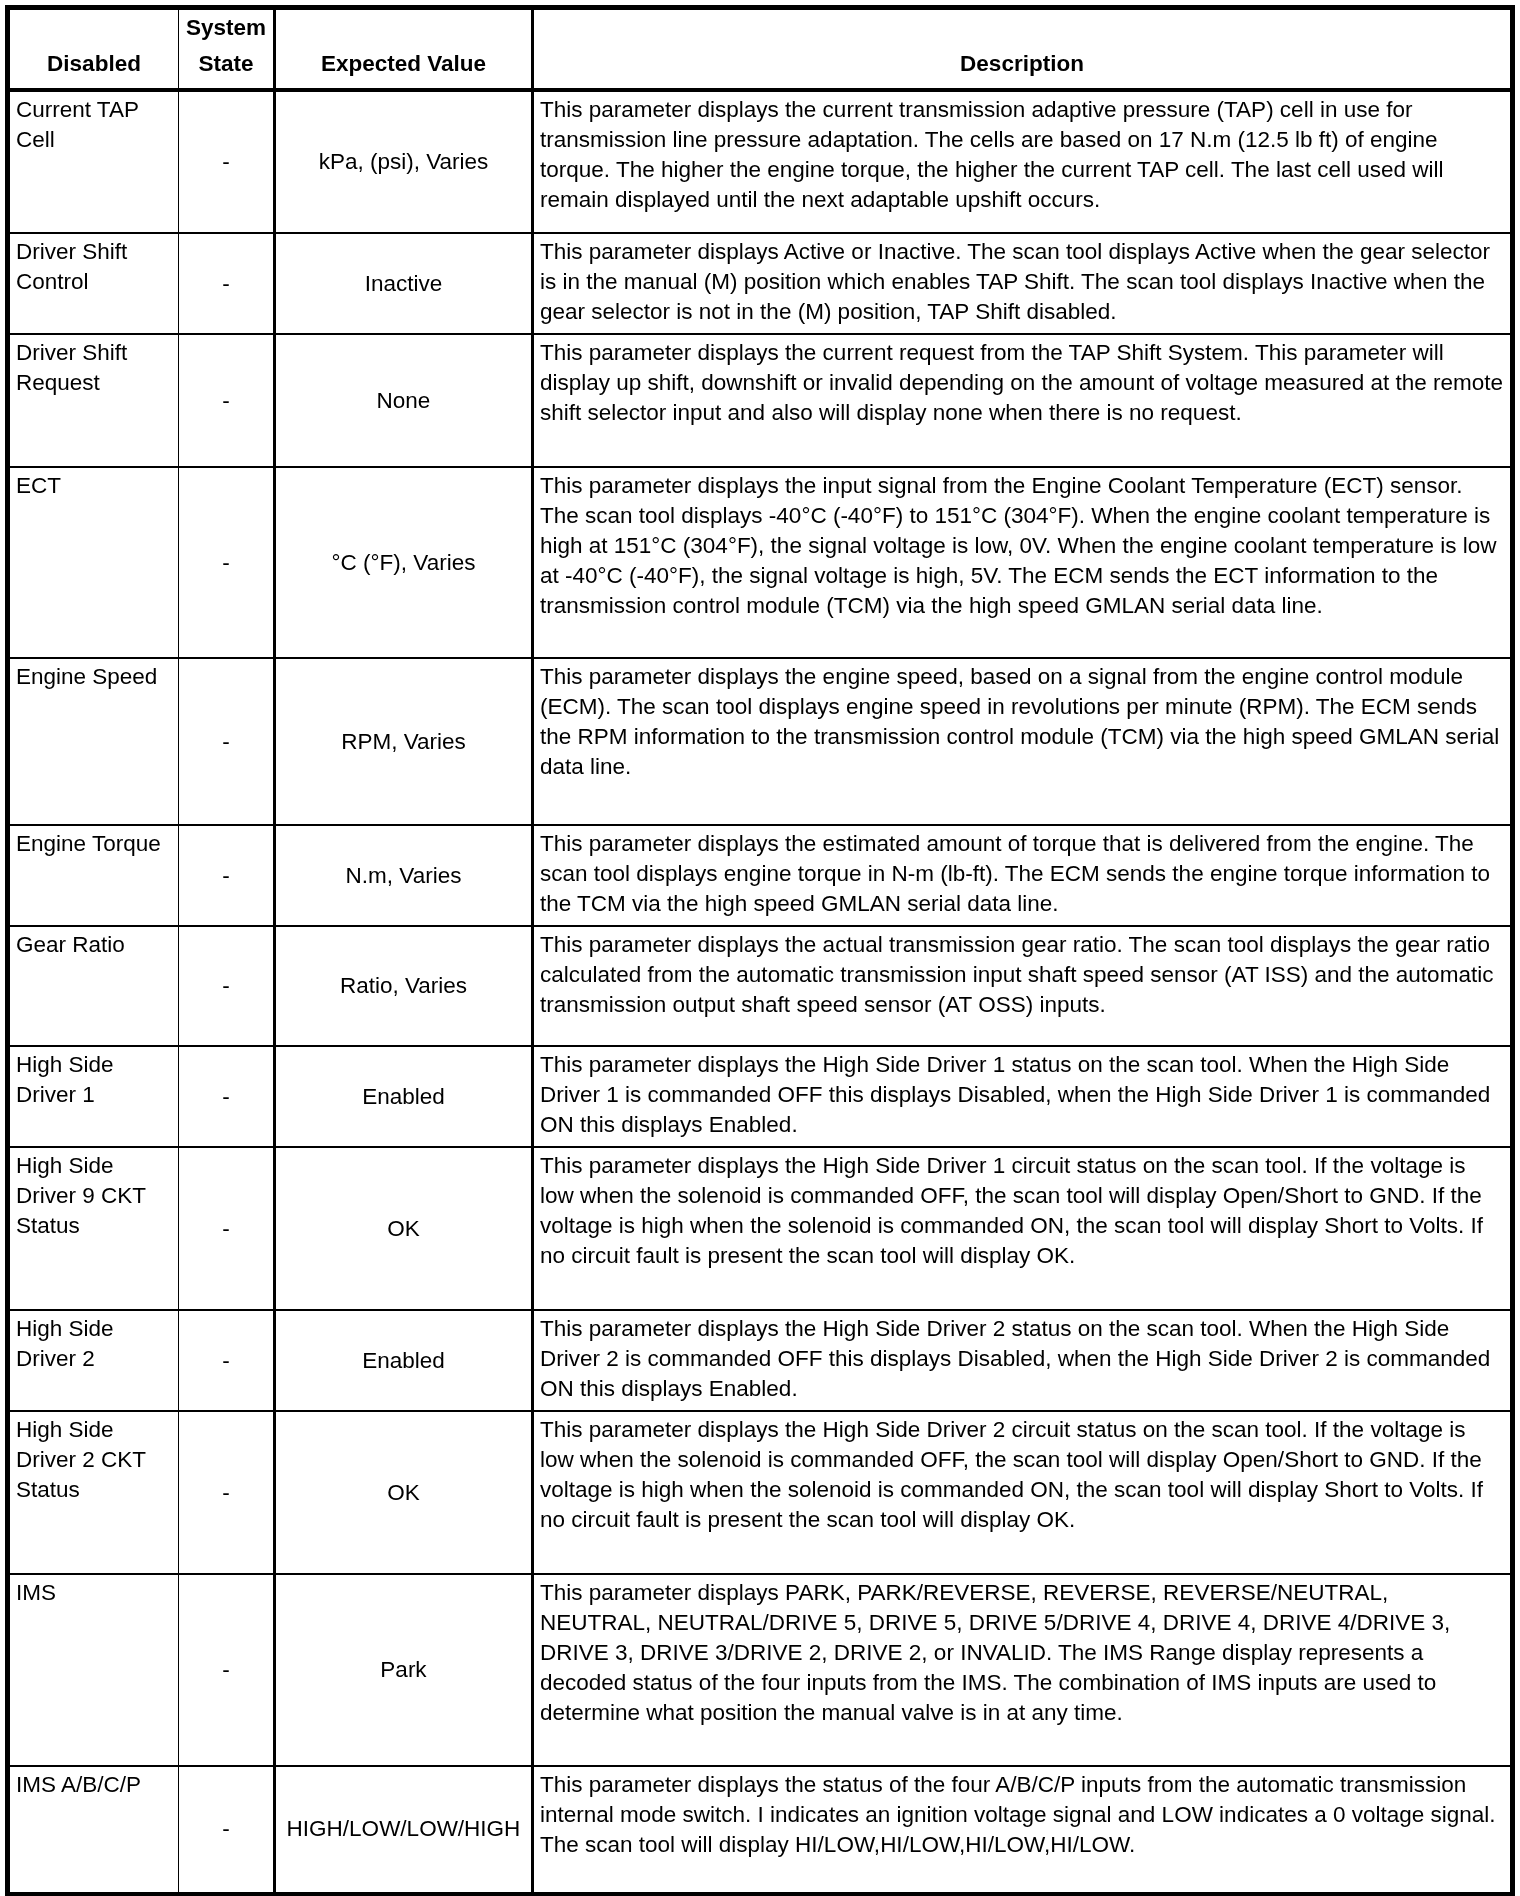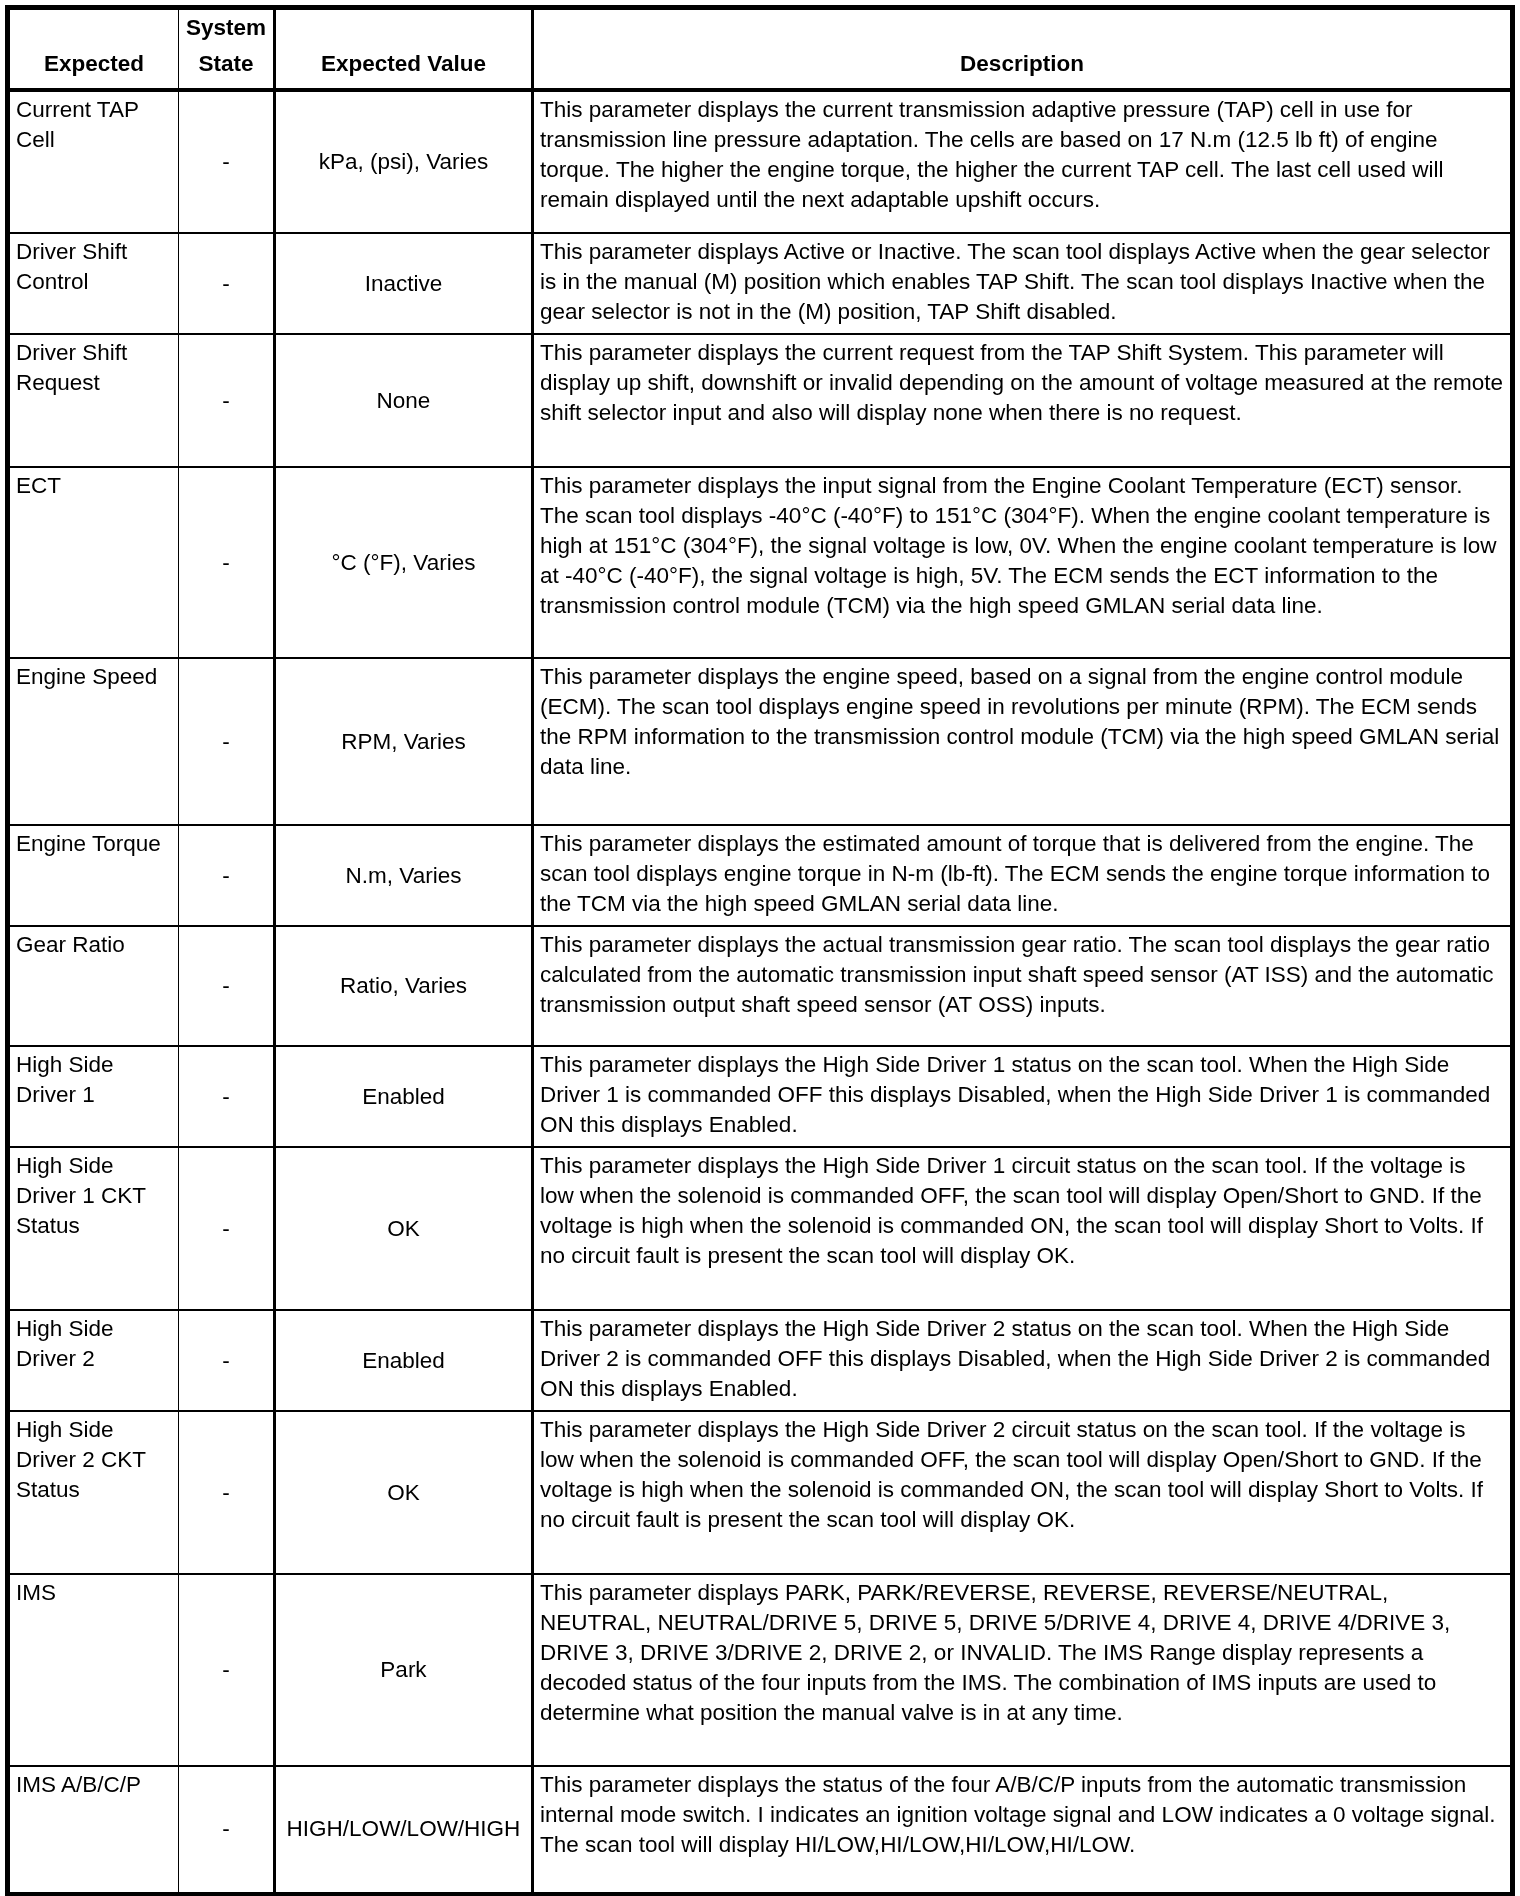--- a/index.html
+++ b/index.html
@@ -36,21 +36,21 @@
 
 <table class="params">
   <colgroup>
     <col class="c1">
       <col class="c2">
       <col class="c3">
       <col>
   </colgroup>
   <thead>
     <tr style="height:65px;">
-      <th>Expected</th>
+      <th>Disabled</th>
       <th style="padding-left:2px;padding-right:2px;">System State</th>
       <th class="sep-thick">Expected Value</th>
       <th class="sep-thick">Description</th>
     </tr>
   </thead>
   <tbody id="tbody">
   <tr class="row" style="height: 143px;">
     <td class="col-param">Current TAP Cell</td>
     <td class="col-state">-</td>
     <td class="col-value sep-thick">kPa, (psi), Varies</td>
@@ -92,21 +92,21 @@
     <td class="col-value sep-thick">Ratio, Varies</td>
     <td class="col-desc sep-thick">This parameter displays the actual transmission gear ratio. The scan tool displays the gear ratio calculated from the automatic transmission input shaft speed sensor (AT ISS) and the automatic transmission output shaft speed sensor (AT OSS) inputs.</td>
   </tr>
       <tr class="row" style="height: 101px;">
     <td class="col-param">High Side Driver 1</td>
     <td class="col-state">-</td>
     <td class="col-value sep-thick">Enabled</td>
     <td class="col-desc sep-thick">This parameter displays the High Side Driver 1 status on the scan tool. When the High Side Driver 1 is commanded OFF this displays Disabled, when the High Side Driver 1 is commanded ON this displays Enabled.</td>
   </tr>
       <tr class="row" style="height: 163px;">
-    <td class="col-param">High Side Driver 1 CKT Status</td>
+    <td class="col-param">High Side Driver 9 CKT Status</td>
     <td class="col-state">-</td>
     <td class="col-value sep-thick">OK</td>
     <td class="col-desc sep-thick">This parameter displays the High Side Driver 1 circuit status on the scan tool. If the voltage is low when the solenoid is commanded OFF, the scan tool will display Open/Short to GND. If the voltage is high when the solenoid is commanded ON, the scan tool will display Short to Volts. If no circuit fault is present the scan tool will display OK.</td>
   </tr>
       <tr class="row" style="height: 101px;">
     <td class="col-param">High Side Driver 2</td>
     <td class="col-state">-</td>
     <td class="col-value sep-thick">Enabled</td>
     <td class="col-desc sep-thick">This parameter displays the High Side Driver 2 status on the scan tool. When the High Side Driver 2 is commanded OFF this displays Disabled, when the High Side Driver 2 is commanded ON this displays Enabled.</td>
   </tr>

